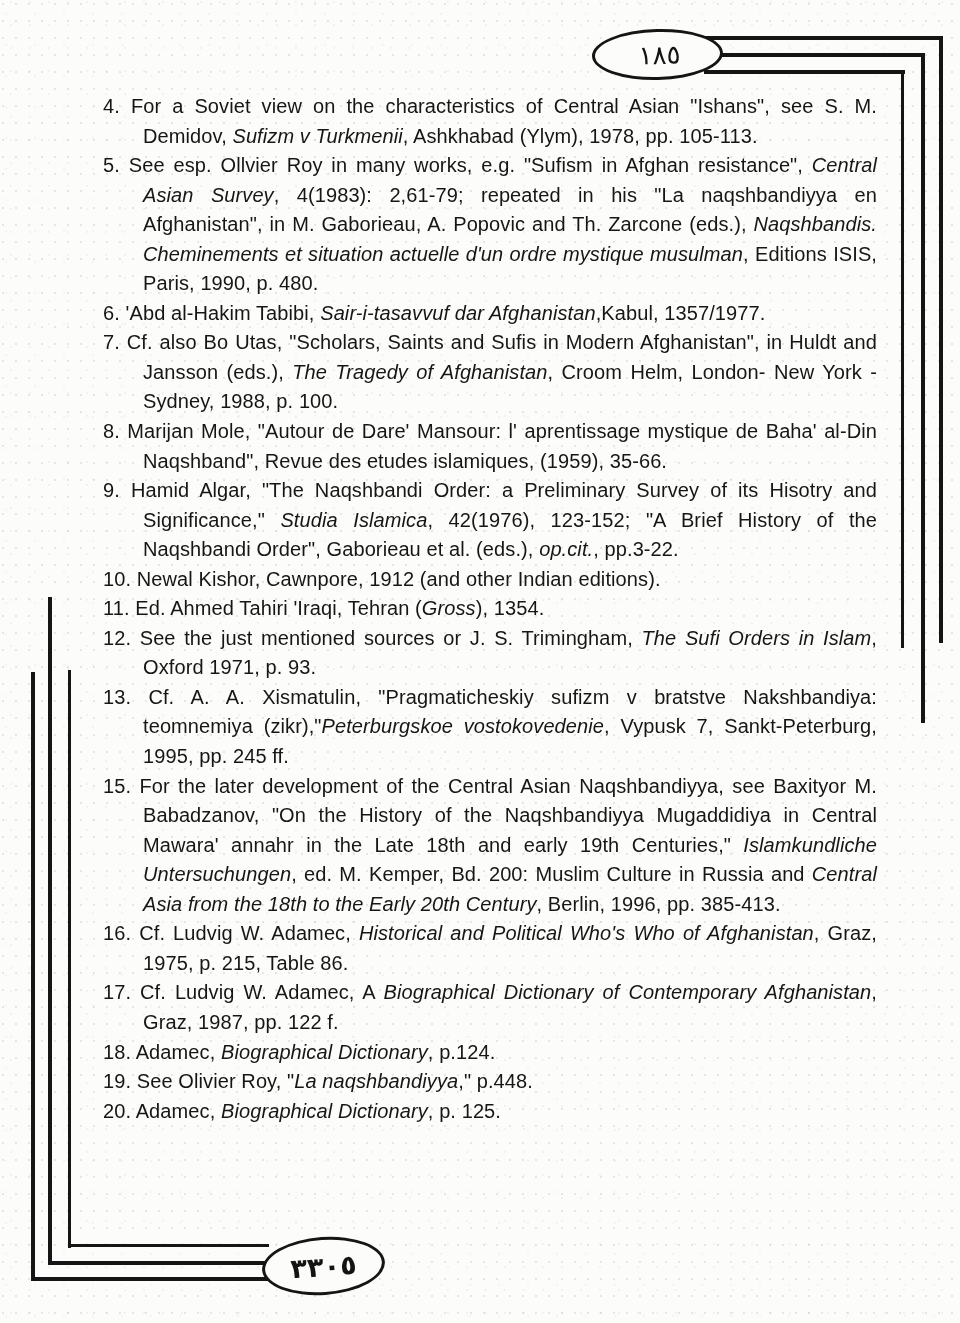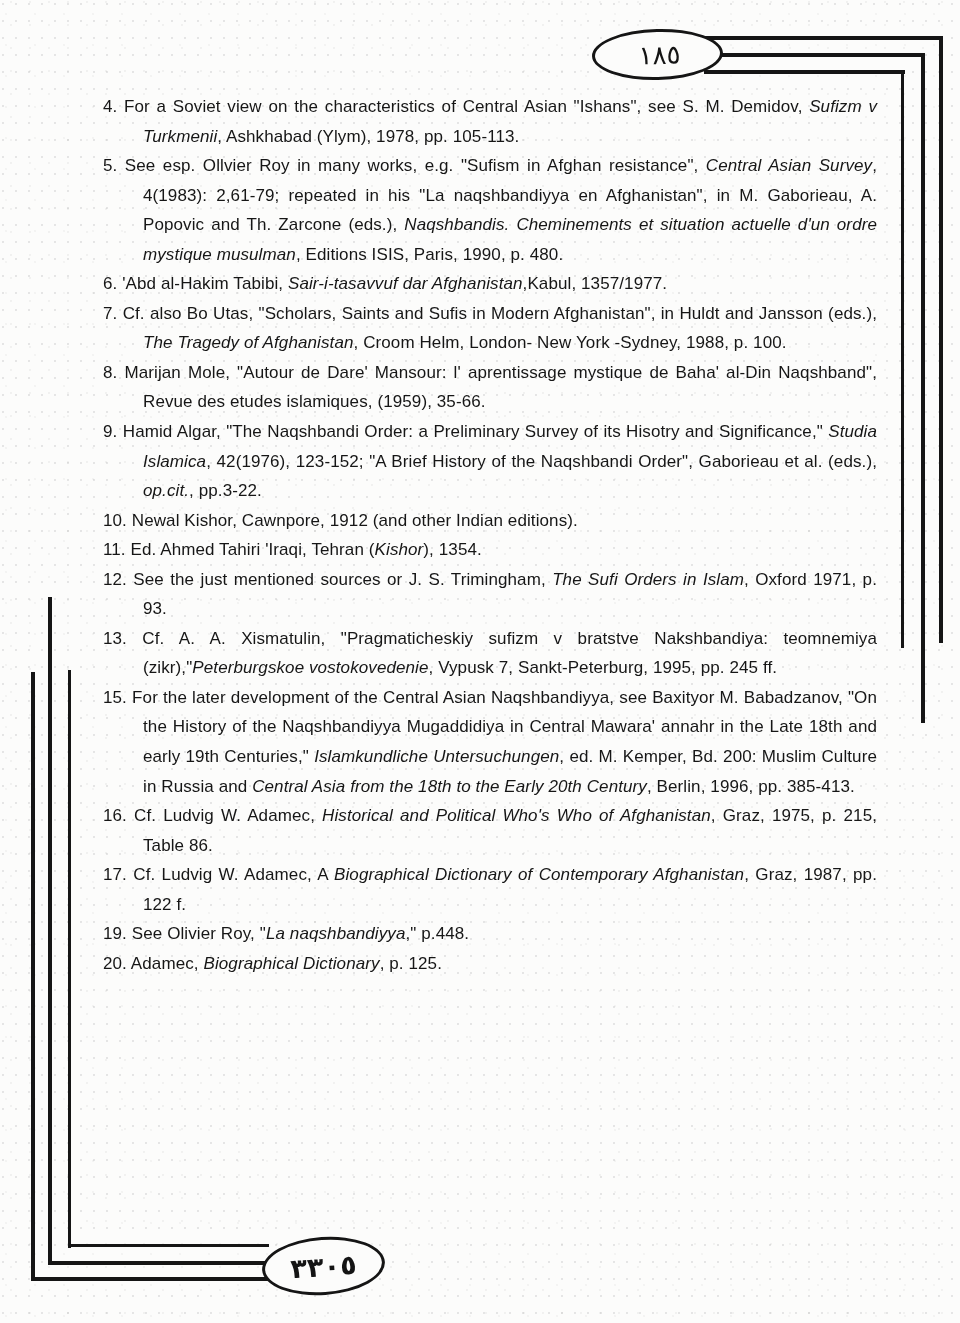--- a/index.html
+++ b/index.html
@@ -42,21 +42,21 @@
     background:#fcfcfb;
     display:flex;align-items:center;justify-content:center;
     font-family:"DejaVu Sans",sans-serif;
     color:#141414;
   }
   .badge-top{left:592px;top:29px;width:121px;height:45px;font-size:26px;letter-spacing:5px;transform:rotate(-1.5deg);padding-left:4px;}
   .badge-bottom{left:262px;top:1237px;width:117px;height:52px;font-size:27px;font-weight:bold;letter-spacing:2px;transform:rotate(-4deg);}
   
   .notes{
     position:absolute;left:103px;top:92px;width:774px;
-    font-size:17px;line-height:29.55px;color:#161616;
+    font-size:20px;line-height:29.55px;color:#161616;
     letter-spacing:0.1px;
   }
   .note{
     padding-left:40px;text-indent:-40px;
     text-align:justify;
   }
   .note .it{font-style:italic;}
   .note .num{white-space:nowrap;}
 </style>
 </head>
@@ -86,23 +86,24 @@
   </div>
 
   <div class="notes">
       <div class="note"><span class="num">4.</span> <span>For a Soviet view on the characteristics of Central Asian "Ishans", see S. M. Demidov, </span><span class="it">Sufizm v Turkmenii</span><span>, Ashkhabad (Ylym), 1978, pp. 105-113.</span></div>
       <div class="note"><span class="num">5.</span> <span>See esp. Ollvier Roy in many works, e.g. "Sufism in Afghan resistance", </span><span class="it">Central Asian Survey</span><span>,  4(1983): 2,61-79; repeated in his "La naqshbandiyya en Afghanistan", in M. Gaborieau, A. Popovic and Th. Zarcone (eds.), </span><span class="it">Naqshbandis. Cheminements et situation actuelle d'un ordre mystique musulman</span><span>, Editions ISIS, Paris, 1990, p. 480.</span></div>
       <div class="note"><span class="num">6.</span> <span>'Abd al-Hakim Tabibi, </span><span class="it">Sair-i-tasavvuf dar Afghanistan</span><span>,Kabul, 1357/1977.</span></div>
       <div class="note"><span class="num">7.</span> <span>Cf. also Bo Utas, "Scholars, Saints and Sufis in Modern Afghanistan", in Huldt and Jansson (eds.), </span><span class="it">The Tragedy of Afghanistan</span><span>, Croom Helm, London- New York -Sydney, 1988, p. 100.</span></div>
       <div class="note"><span class="num">8.</span> <span>Marijan Mole, "Autour de Dare' Mansour: l' aprentissage mystique de Baha' al-Din Naqshband", Revue des etudes islamiques, (1959), 35-66.</span></div>
       <div class="note"><span class="num">9.</span> <span>Hamid Algar, "The Naqshbandi Order: a Preliminary Survey of its Hisotry and Significance," </span><span class="it">Studia Islamica</span><span>,  42(1976), 123-152; "A Brief History of the Naqshbandi Order", Gaborieau et al. (eds.), </span><span class="it">op.cit.</span><span>, pp.3-22.</span></div>
       <div class="note"><span class="num">10.</span> <span>Newal Kishor, Cawnpore, 1912 (and other Indian editions).</span></div>
-      <div class="note"><span class="num">11.</span> <span>Ed. Ahmed Tahiri 'Iraqi, Tehran (</span><span class="it">Kishor</span><span>), 1354.</span></div>
+      <div class="note"><span class="num">11.</span> <span>Ed. Ahmed Tahiri 'Iraqi, Tehran (</span><span class="it">Gross</span><span>), 1354.</span></div>
       <div class="note"><span class="num">12.</span> <span>See the just mentioned sources or J. S. Trimingham, </span><span class="it">The Sufi Orders in Islam</span><span>,  Oxford 1971, p. 93.</span></div>
       <div class="note"><span class="num">13.</span> <span>Cf. A. A. Xismatulin, "Pragmaticheskiy sufizm v bratstve Nakshbandiya: teomnemiya (zikr),"</span><span class="it">Peterburgskoe vostokovedenie</span><span>, Vypusk 7, Sankt-Peterburg, 1995, pp. 245 ff.</span></div>
       <div class="note"><span class="num">15.</span> <span>For the later development of the Central Asian Naqshbandiyya, see Baxityor M. Babadzanov, "On the History of the Naqshbandiyya Mugaddidiya in Central Mawara' annahr in the Late 18th and early 19th Centuries," </span><span class="it">Islamkundliche Untersuchungen</span><span>, ed. M. Kemper, Bd. 200: Muslim Culture in Russia and </span><span class="it">Central Asia from the 18th to the Early 20th Century</span><span>, Berlin, 1996, pp. 385-413.</span></div>
       <div class="note"><span class="num">16.</span> <span>Cf. Ludvig W. Adamec, </span><span class="it">Historical and Political Who's Who of Afghanistan</span><span>, Graz, 1975, p. 215, Table 86.</span></div>
       <div class="note"><span class="num">17.</span> <span>Cf. Ludvig W. Adamec, A </span><span class="it">Biographical Dictionary of Contemporary Afghanistan</span><span>, Graz, 1987, pp. 122 f.</span></div>
+      <div class="note"><span class="num">18.</span> <span>Adamec, </span><span class="it">Biographical Dictionary</span><span>, p.124.</span></div>
       <div class="note"><span class="num">19.</span> <span>See Olivier Roy, "</span><span class="it">La naqshbandiyya</span><span>," p.448.</span></div>
       <div class="note"><span class="num">20.</span> <span>Adamec, </span><span class="it">Biographical Dictionary</span><span>, p. 125.</span></div>
     </div>
 
 </div>
 
 </body></html>

